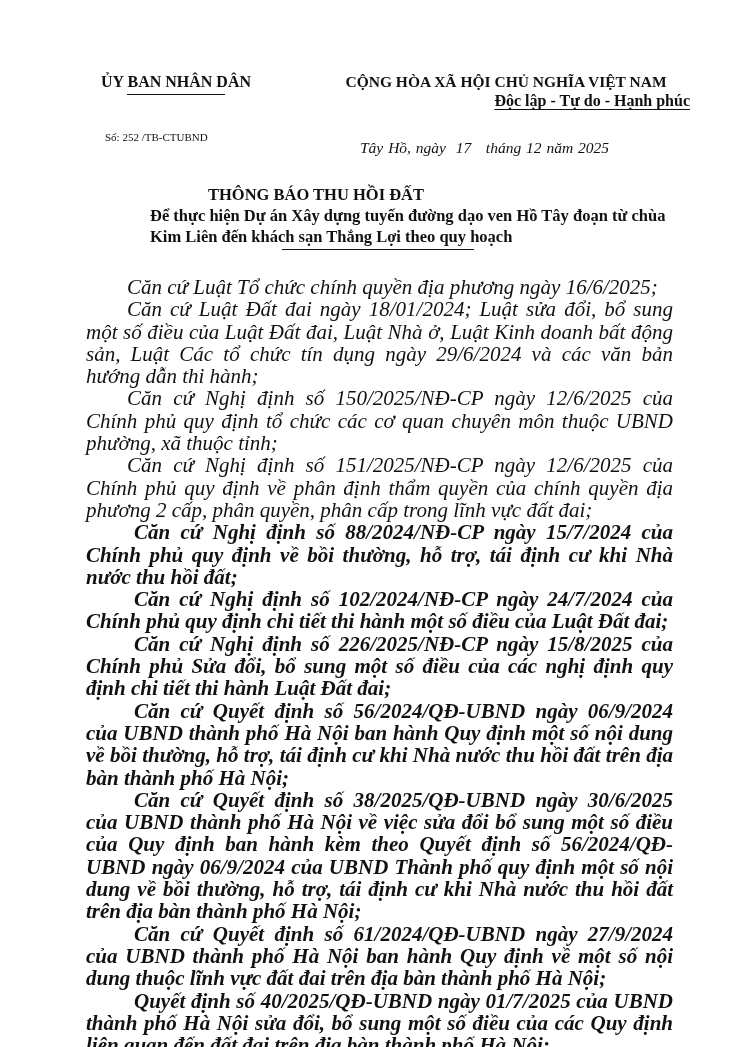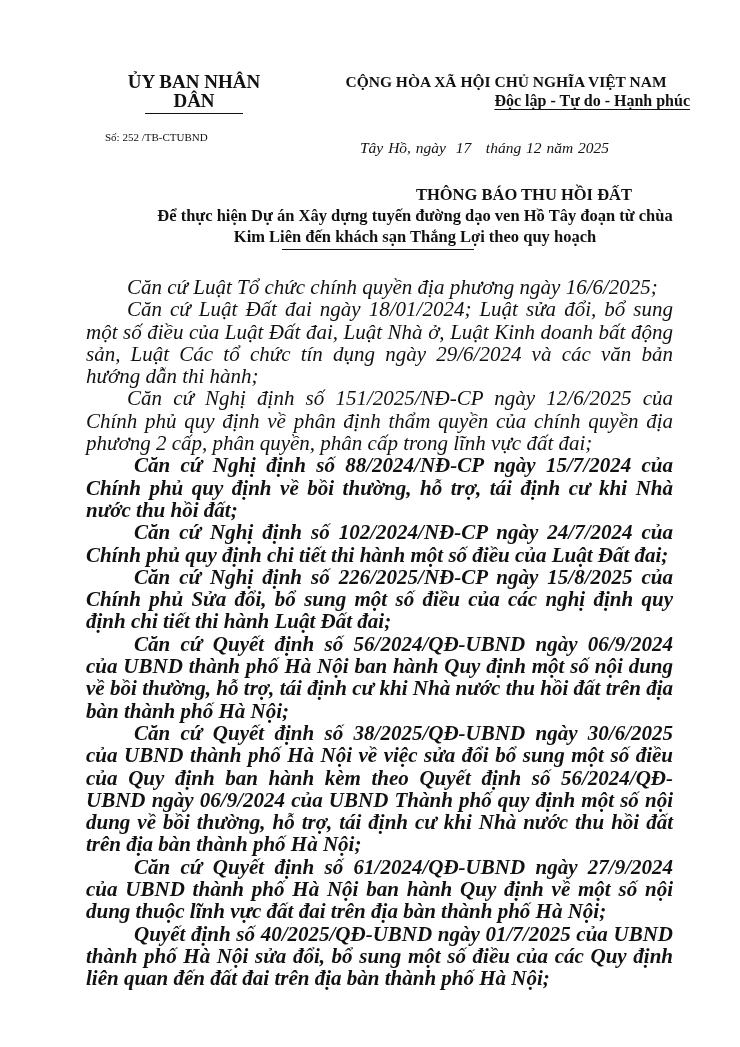--- a/index.html
+++ b/index.html
@@ -1,27 +1,27 @@
 <!DOCTYPE html>
 <html><head>
 <meta charset="utf-8">
 <style>
   html, body { margin:0; padding:0; background:#ffffff; }
   body { width:740px; height:1047px; position:relative; overflow:hidden;
          font-family:"Liberation Serif", "DejaVu Serif", serif; color:#111; }
-  .hdr-left { position:absolute; left:109px; top:72px; width:170px; text-align:center;
-              font-weight:bold; font-size:19px; line-height:19px; }
+  .hdr-left { position:absolute; left:91px; top:72px; width:170px; text-align:center;
+              font-weight:bold; font-size:16px; line-height:19px; }
   .hdr-left .rule { width:98px; height:1px; background:#111; margin:3px auto 0; }
   .hdr-right { position:absolute; left:322px; top:72px; width:368px; text-align:center;
                font-weight:bold; font-size:15.5px; line-height:19px; }
   .hdr-right .motto { text-decoration:underline; text-underline-offset:3px; font-size:16px;text-align:right; }
   .num { position:absolute; left:105px; top:131px; font-size:11px; }
   .date { position:absolute; left:360px; top:131px; font-style:italic; font-size:15.5px; word-spacing:1px;margin-top:8px; }
-  .title { position:absolute; left:0; width:632px; top:185px; text-align:right; font-weight:bold; font-size:16.5px; }
-  .subtitle { position:absolute; left:150px; width:530px; top:205px; text-align:center; font-weight:bold;
+  .title { position:absolute; left:0; width:632px; top:185px; text-align:center; font-weight:bold; font-size:16.5px; }
+  .subtitle { position:absolute; left:150px; width:530px; top:205px; text-align:left; font-weight:bold;
               font-size:16.5px; line-height:21px; }
   .subrule { position:absolute; left:282px; top:249px; width:192px; height:1px; background:#111; }
   .body { position:absolute; left:86px; top:276px; width:587px; font-style:italic; font-size:21px;
           line-height:22.3px; text-align:justify; }
   .body p { margin:0; text-indent:41px; }
   .body p.deep { text-indent:48px;font-weight:bold; }
 </style>
 </head>
 <body>
 
@@ -38,20 +38,21 @@
 <div class="num">Số: 252 /TB-CTUBND</div>
 <div class="date" style="white-space:pre;">Tây Hồ, ngày  17   tháng 12 năm 2025</div>
 
 <div class="title">THÔNG BÁO THU HỒI ĐẤT</div>
 <div class="subtitle">Để thực hiện Dự án Xây dựng tuyến đường dạo ven Hồ Tây đoạn từ chùa Kim Liên đến khách sạn Thắng Lợi theo quy hoạch</div>
 <div class="subrule"></div>
 
 <div class="body">
   <p>Căn cứ Luật Tổ chức chính quyền địa phương ngày 16/6/2025;</p>
   <p>Căn cứ Luật Đất đai ngày 18/01/2024; Luật sửa đổi, bổ sung một số điều của Luật Đất đai, Luật Nhà ở, Luật Kinh doanh bất động sản, Luật Các tổ chức tín dụng ngày 29/6/2024 và các văn bản hướng dẫn thi hành;</p>
+  <p>Căn cứ Nghị định số 150/2025/NĐ-CP ngày 12/6/2025 của Chính phủ quy định tổ chức các cơ quan chuyên môn thuộc UBND phường, xã thuộc tỉnh;</p>
   <p>Căn cứ Nghị định số 151/2025/NĐ-CP ngày 12/6/2025 của Chính phủ quy định về phân định thẩm quyền của chính quyền địa phương 2 cấp, phân quyền, phân cấp trong lĩnh vực đất đai;</p>
   <p class="deep">Căn cứ Nghị định số 88/2024/NĐ-CP ngày 15/7/2024 của Chính phủ quy định về bồi thường, hỗ trợ, tái định cư khi Nhà nước thu hồi đất;</p>
   <p class="deep">Căn cứ Nghị định số 102/2024/NĐ-CP ngày 24/7/2024 của Chính phủ quy định chi tiết thi hành một số điều của Luật Đất đai;</p>
   <p class="deep">Căn cứ Nghị định số 226/2025/NĐ-CP ngày 15/8/2025 của Chính phủ Sửa đổi, bổ sung một số điều của các nghị định quy định chi tiết thi hành Luật Đất đai;</p>
   <p class="deep">Căn cứ Quyết định số 56/2024/QĐ-UBND ngày 06/9/2024 của UBND thành phố Hà Nội ban hành Quy định một số nội dung về bồi thường, hỗ trợ, tái định cư khi Nhà nước thu hồi đất trên địa bàn thành phố Hà Nội;</p>
   <p class="deep">Căn cứ Quyết định số 38/2025/QĐ-UBND ngày 30/6/2025 của UBND thành phố Hà Nội về việc sửa đổi bổ sung một số điều của Quy định ban hành kèm theo Quyết định số 56/2024/QĐ-UBND ngày 06/9/2024 của UBND Thành phố quy định một số nội dung về bồi thường, hỗ trợ, tái định cư khi Nhà nước thu hồi đất trên địa bàn thành phố Hà Nội;</p>
   <p class="deep">Căn cứ Quyết định số 61/2024/QĐ-UBND ngày 27/9/2024 của UBND thành phố Hà Nội ban hành Quy định về một số nội dung thuộc lĩnh vực đất đai trên địa bàn thành phố Hà Nội;</p>
   <p class="deep">Quyết định số 40/2025/QĐ-UBND ngày 01/7/2025 của UBND thành phố Hà Nội sửa đổi, bổ sung một số điều của các Quy định liên quan đến đất đai trên địa bàn thành phố Hà Nội;</p>
 </div>
 

